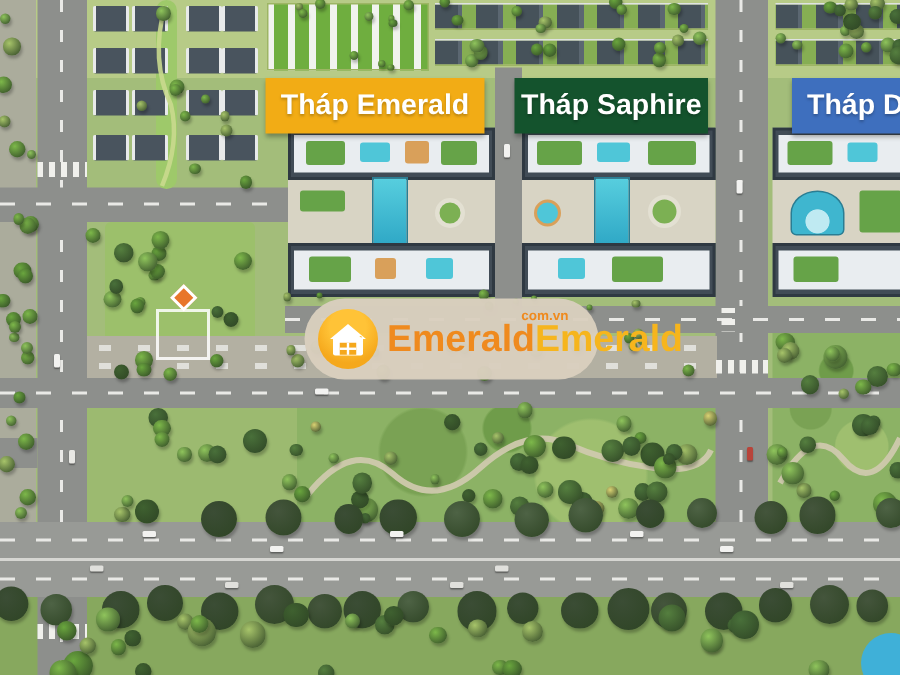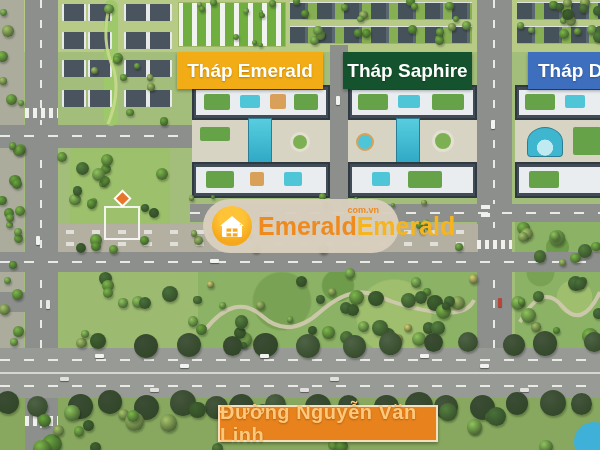--- a/index.html
+++ b/index.html
@@ -163,21 +163,20 @@
   <div class="abs medline z10"></div>
   <div class="abs dashH z10" style="left:0;top:359px;width:600px;"></div>
   <div class="abs dashH z10" style="left:0;top:385px;width:600px;"></div>
 
   <div class="abs pointer z22" style="left: 116px; top: 192px; border-color: rgb(255, 255, 255); background-color: rgb(232, 118, 42);"></div>
   <div class="abs plot z22" style="left:104px;top:206px;width:36px;height:34px;"></div>
 
   <div class="abs lbl towerlbl z30" style="left: 177px; top: 52px; width: 146px; background-color: rgb(242, 172, 21);">Tháp Emerald</div>
   <div class="abs lbl towerlbl z30" style="left: 343px; top: 52px; width: 129px; background-color: #14532d;">Tháp Saphire</div>
   <div class="abs lbl towerlbl z30" style="left: 528px; top: 52px; width: 90px; justify-content: flex-start; padding-left: 10px; background-color: rgb(62, 111, 190);">Tháp Di</div>
-  <div class="abs lbl streetlbl z45" style="left: 218px; top: 405px; width: 220px; background-color: rgb(232, 130, 28); color: rgb(255, 200, 122);">Đường Nguyễn Văn Linh</div>
 
   <div class="abs wm">
     <div class="wmcircle">
       <svg width="40" height="40" viewBox="0 0 40 40">
         <polygon points="8,20 20,10 32,20 29,20 29,18 25,18 25,20" fill="#fff"></polygon>
         <path d="M10 20 L20 12 L30 20 L30 21 Q25 27 20 27 Q15 27 10 21 Z" fill="#fff"></path>
         <rect x="10" y="20" width="20" height="11" rx="1.5" fill="#fff"></rect>
         <rect x="14.5" y="22.5" width="11" height="8" fill="#f5a81c"></rect>
         <line x1="20" y1="22.5" x2="20" y2="30.5" stroke="#fff" stroke-width="1.6"></line>
         <line x1="14.5" y1="26.5" x2="25.5" y2="26.5" stroke="#fff" stroke-width="1.6"></line>

